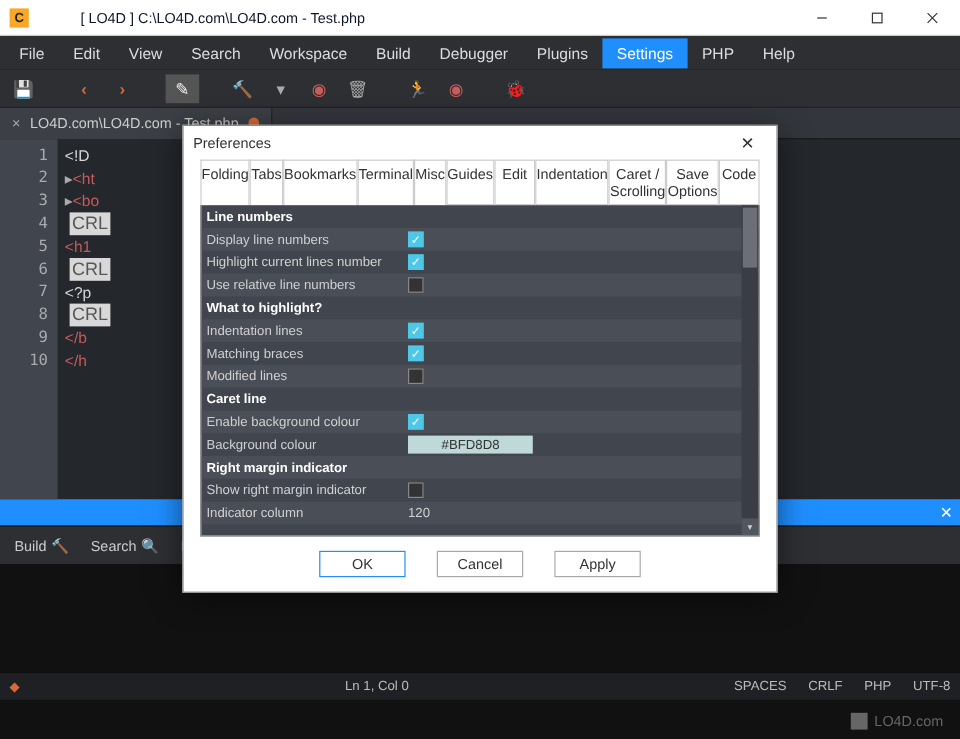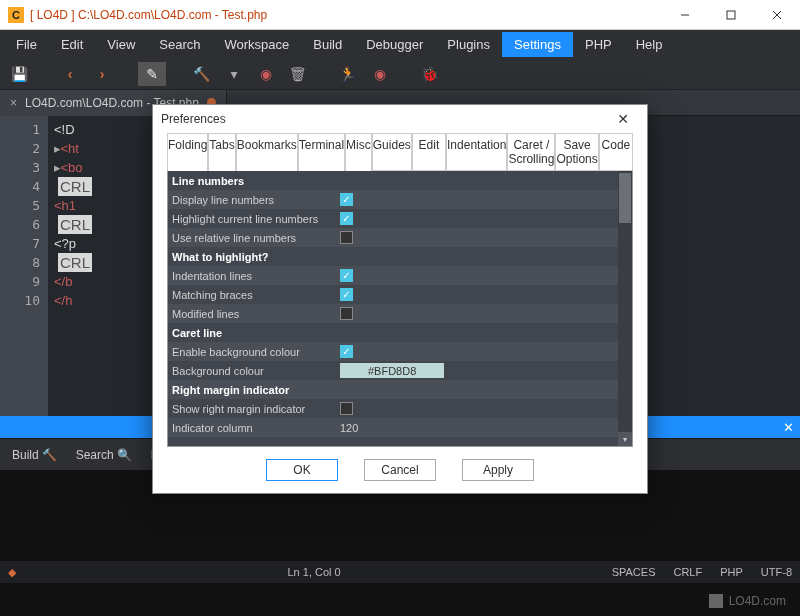--- a/index.html
+++ b/index.html
@@ -1,21 +1,21 @@
 <!DOCTYPE html>
 <html><head>
 <meta charset="utf-8">
 <style>
 * { margin: 0; padding: 0; box-sizing: border-box; font-family: "Segoe UI", Tahoma, sans-serif; }
 body { background: #111; width: 800px; height: 616px; overflow: hidden; position: relative; }
 
 
 .titlebar { height: 30px; background: #fff; display: flex; align-items: center; padding: 0 0 0 8px; border-bottom: 1px solid #ccc; }
 .titlebar .app-icon { width: 16px; height: 16px; background: #f9a825; margin-right: 6px; display: flex; align-items: center; justify-content: center; font-weight: bold; font-size: 11px; color: #222; }
-.titlebar .title { flex: 1; font-size: 12px; color: #c2410c; }
+.titlebar .title { flex: 1; font-size: 12px; color: #0f172a; margin-left: 37px; }
 .titlebar .winbtn { width: 46px; height: 30px; display: flex; align-items: center; justify-content: center; font-size: 13px; color: #333; }
 .titlebar .winbtn svg { stroke: #333; stroke-width: 1; fill: none; }
 
 
 .menubar { height: 28px; background: #2d2f33; display: flex; align-items: center; padding: 0 4px; }
 .menubar .mitem { padding: 5px 12px; font-size: 13px; color: #ddd; }
 .menubar .mitem.active { background: #1f8fff; color: #fff; }
 
 
 .toolbar { height: 32px; background: #2d2f33; display: flex; align-items: center; padding: 0 6px; gap: 4px; border-bottom: 1px solid #222; }
@@ -273,21 +273,21 @@
     <div class="dcontent">
       <div class="dscroll">
         <div class="drow header">
             <span class="lbl">Line numbers</span>
           </div>
         <div class="drow alt">
             <span class="lbl">Display line numbers</span>
             <span class="chk on">✓</span>
           </div>
         <div class="drow">
-            <span class="lbl">Highlight current line numbers</span>
+            <span class="lbl">Highlight current lines number</span>
             <span class="chk on">✓</span>
           </div>
         <div class="drow alt">
             <span class="lbl">Use relative line numbers</span>
             <span class="chk"></span>
           </div>
         <div class="drow header">
             <span class="lbl">What to highlight?</span>
           </div>
         <div class="drow alt">

